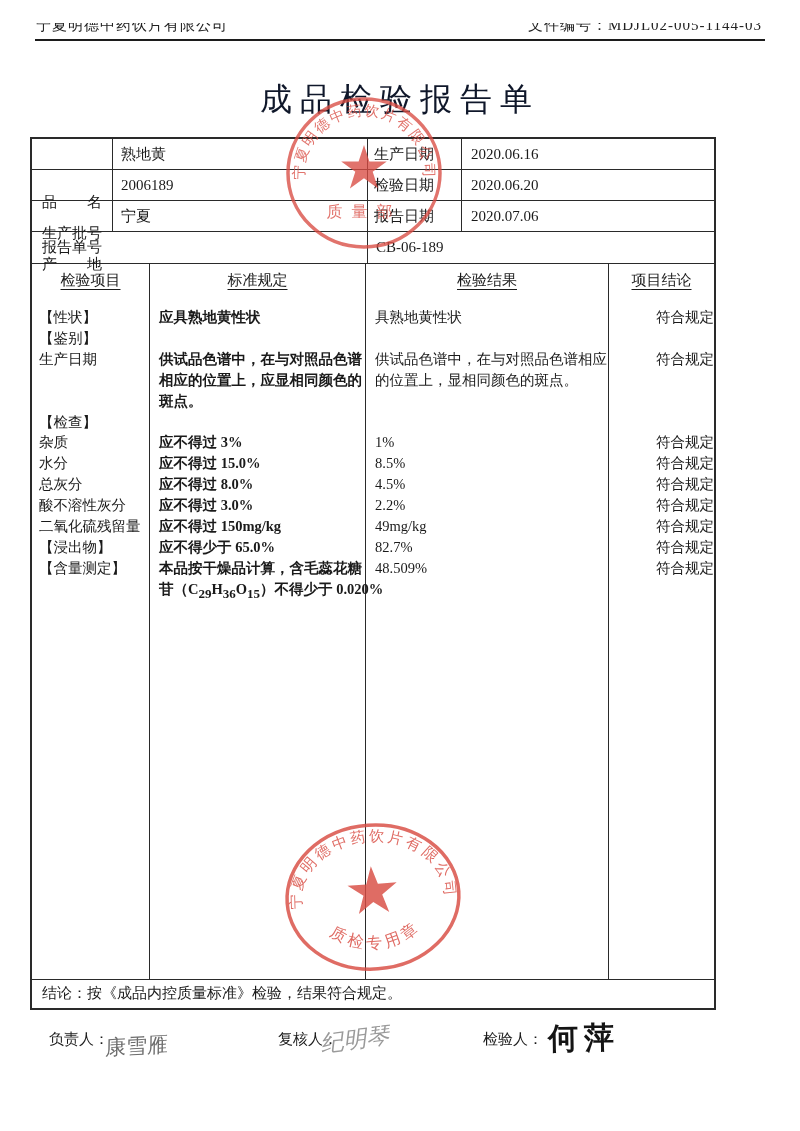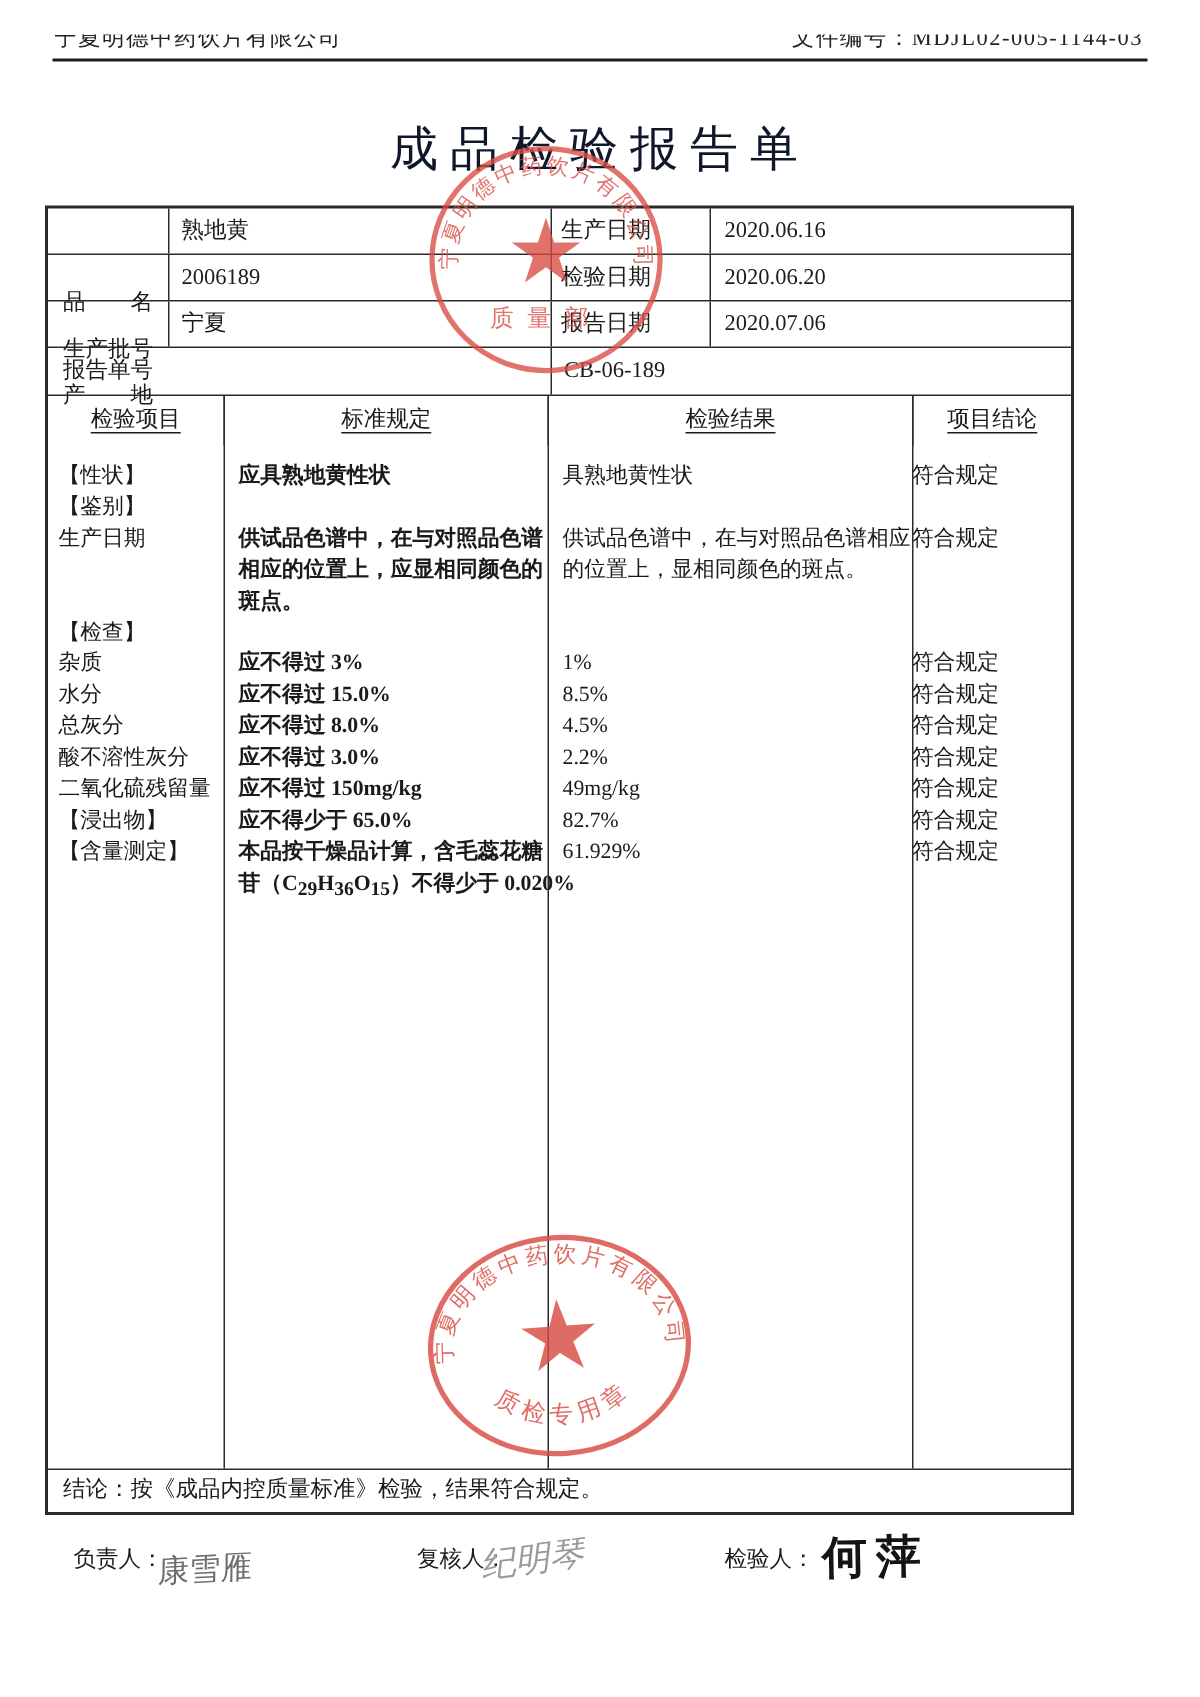--- a/index.html
+++ b/index.html
@@ -18,41 +18,41 @@
 
   .doc-title { position:absolute; left:0; top:78px; width:100%; text-align:center;
     font-size:32px; font-weight:normal; letter-spacing:8px; color:#0f172a; }
 
   
   .sheet { position:absolute; left:30px; top:137px; width:686px; border:2px solid #2a2a2a; background:transparent; }
   .irow4 { display:flex; height:31px; line-height:30px; border-bottom:1px solid #2a2a2a; font-size:15px; }
   .irow4 .c1 { width:80px;  padding:0 10px; text-align:justify; text-align-last:justify;margin-top:48px; }
   .irow4 .c2 { width:255px; padding:0 8px;  border-left:1px solid #2a2a2a; }
   .irow4 .c3 { width:94px;  padding:0 6px;  border-left:1px solid #2a2a2a; }
-  .irow4 .c4 { flex:1;      padding:0 9px;  border-left:1px solid #2a2a2a;margin-left:12px; }
+  .irow4 .c4 { flex:1;      padding:0 9px;  border-left:1px solid #2a2a2a; }
   .rowrep { display:flex; height:32px; line-height:31px; border-bottom:1px solid #2a2a2a; font-size:15px; }
   .rowrep .r1 { width:335px; padding:0 10px; }
   .rowrep .r2 { flex:1; padding:0 8px; border-left:1px solid #2a2a2a; }
 
   .insp-head { display:flex; height:33px; line-height:33px; font-size:15px; text-align:center;align-items:center; }
   .insp-head .h1 { width:117px; }
   .insp-head .h2 { width:216px; border-left:1px solid #2a2a2a; }
   .insp-head .h3 { width:243px; border-left:1px solid #2a2a2a; }
   .insp-head .h4 { flex:1;      border-left:1px solid #2a2a2a; }
   .insp-head span { text-decoration:underline; text-underline-offset:4px; }
 
   .insp-body { position:relative; height:683px; border-bottom:1px solid #2a2a2a; }
   .vline { position:absolute; top:-33px; bottom:0; width:1px; background:#2a2a2a; }
   .vl1 { left:117px; } .vl2 { left:333px; } .vl3 { left:576px; }
   .insp-rows { position:absolute; left:0; top:10px; width:100%; }
   .trow { display:flex; font-size:14.5px; line-height:20.9px; }
   .trow .tc1 { width:117px; padding-left:7px; }
   .trow .tc2 { width:216px; padding-left:10px;font-weight:bold; }
   .trow .tc3 { width:243px; padding-left:10px; }
-  .trow .tc4 { flex:1; text-align:left;font-family:Liberation Serif, serif; }
+  .trow .tc4 { flex:1; text-align:right;font-family:Liberation Serif, serif; }
   .tline { white-space:nowrap; }
   sub { font-size:13px; line-height:0; }
 
   .concl-row { height:28px; line-height:27px; font-size:15px; padding-left:10px; }
 
   
   .signs { position:absolute; left:0; top:1022px; width:100%; height:50px; font-size:15px; }
   .sig-label { position:absolute; top:8px; white-space:nowrap;margin-left:12px; }
   .hand { position:absolute; white-space:nowrap; font-family:"DejaVu Serif",serif; }
   .hand.h1 { left:105px; top:10px; color:#6e6e6e; font-size:21px; transform:rotate(-3deg) skewX(-4deg); }
@@ -249,21 +249,21 @@
           </div>
           <div class="trow">
             <div class="tc1">
               <div class="tline">【含量测定】</div>
             </div>
             <div class="tc2">
               <div class="tline">本品按干燥品计算，含毛蕊花糖</div>
               <div class="tline">苷（C<sub>29</sub>H<sub>36</sub>O<sub>15</sub>）不得少于 0.020%</div>
             </div>
             <div class="tc3">
-              <div class="tline">61.929%</div>
+              <div class="tline">48.509%</div>
             </div>
             <div class="tc4">
               <div class="tline">符合规定</div>
             </div>
           </div>
         </div>
     </div>
 
     <div class="concl-row">结论：按《成品内控质量标准》检验，结果符合规定。</div>
   </div>

